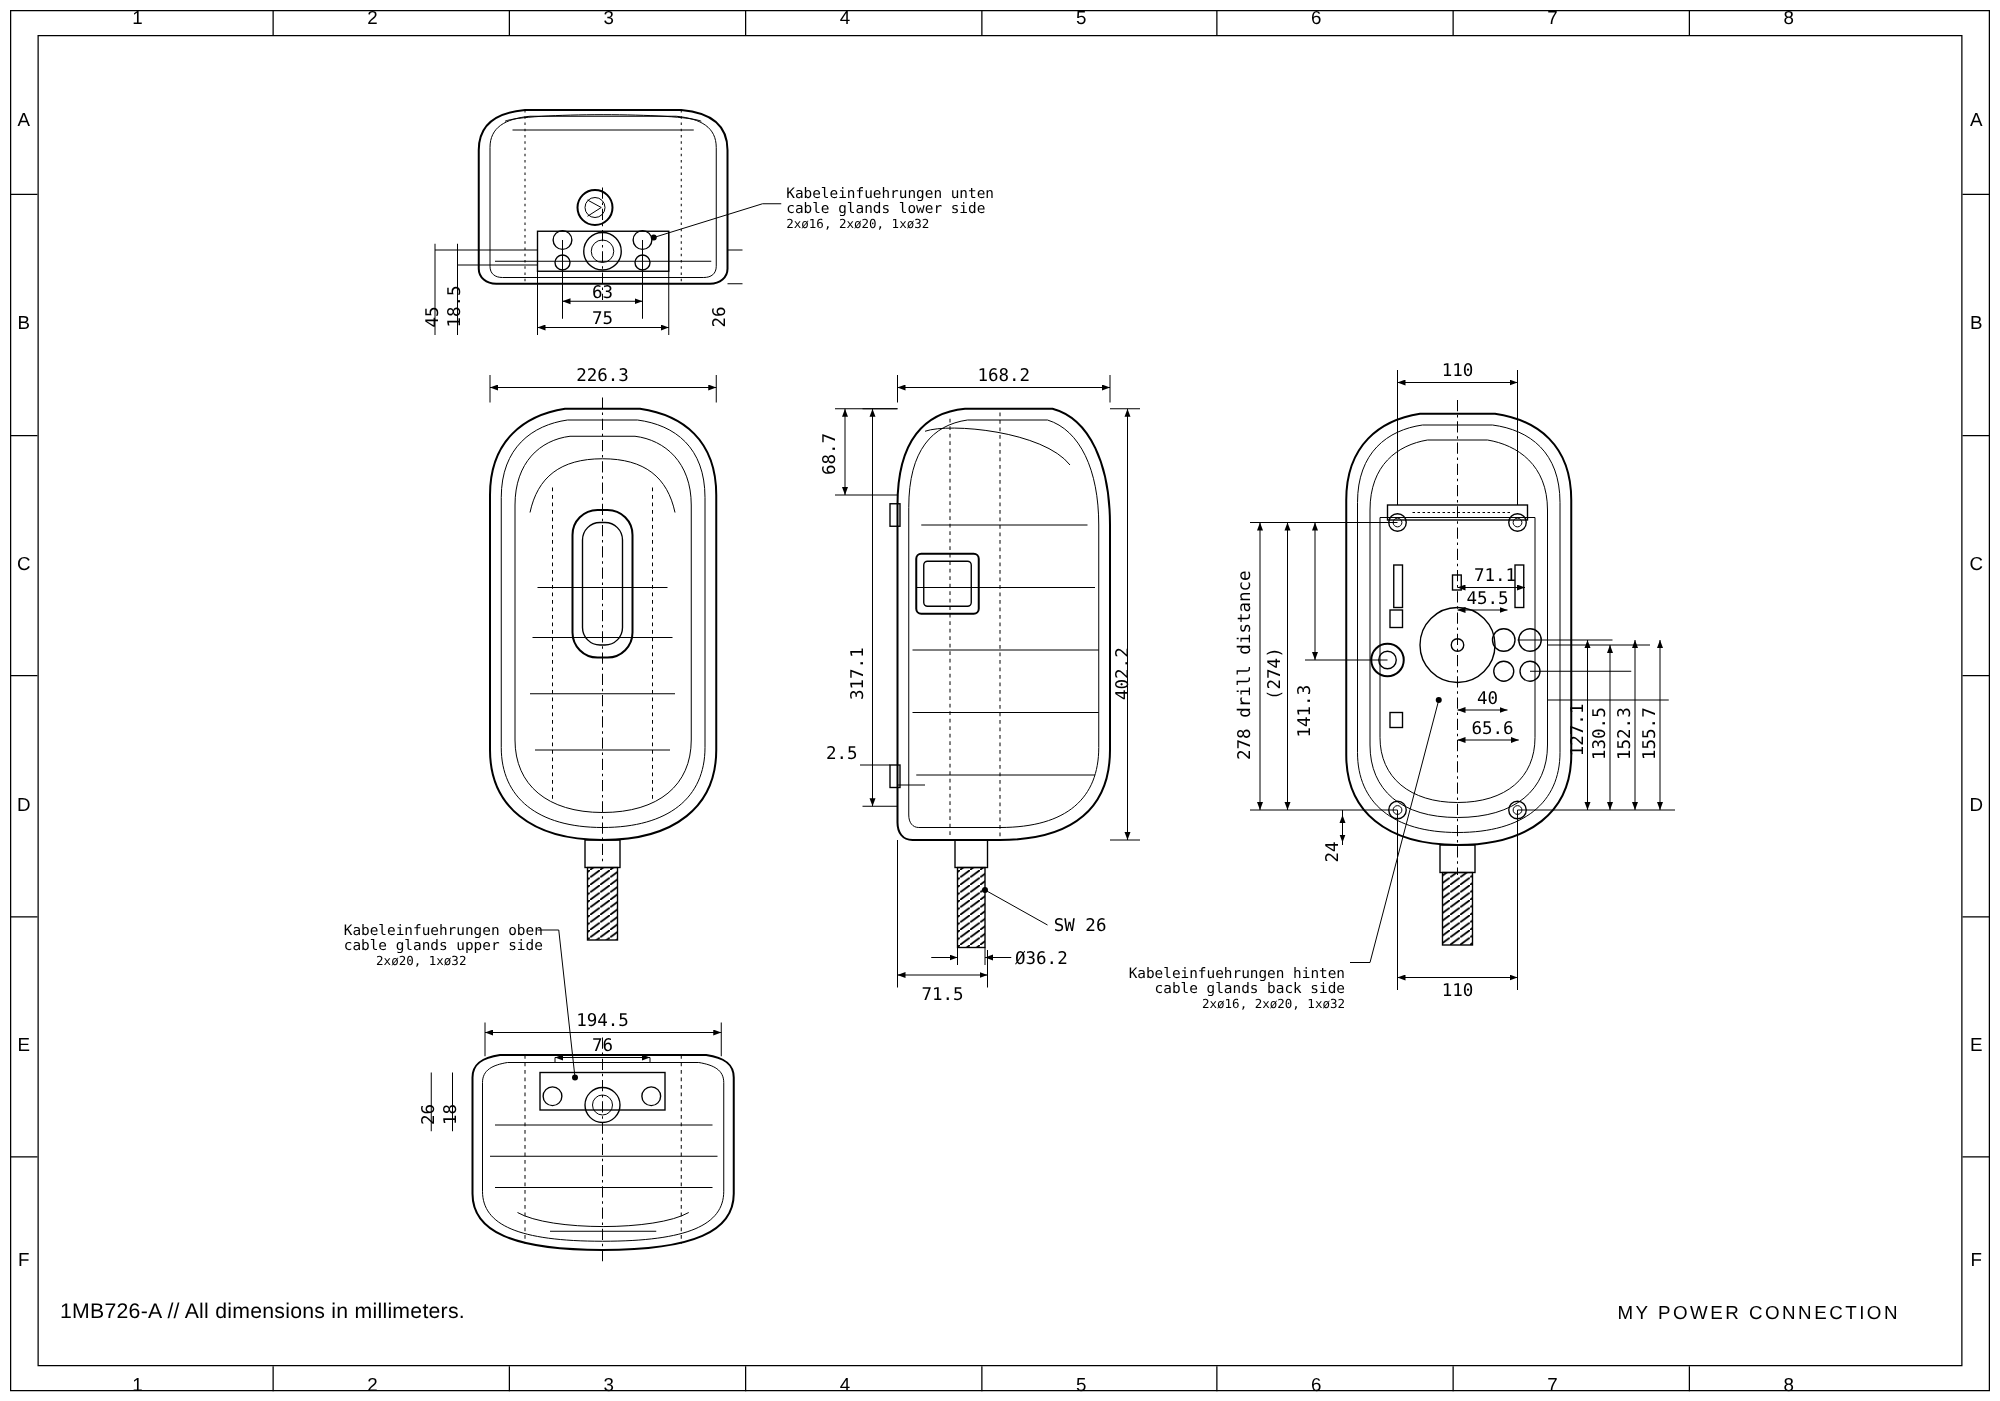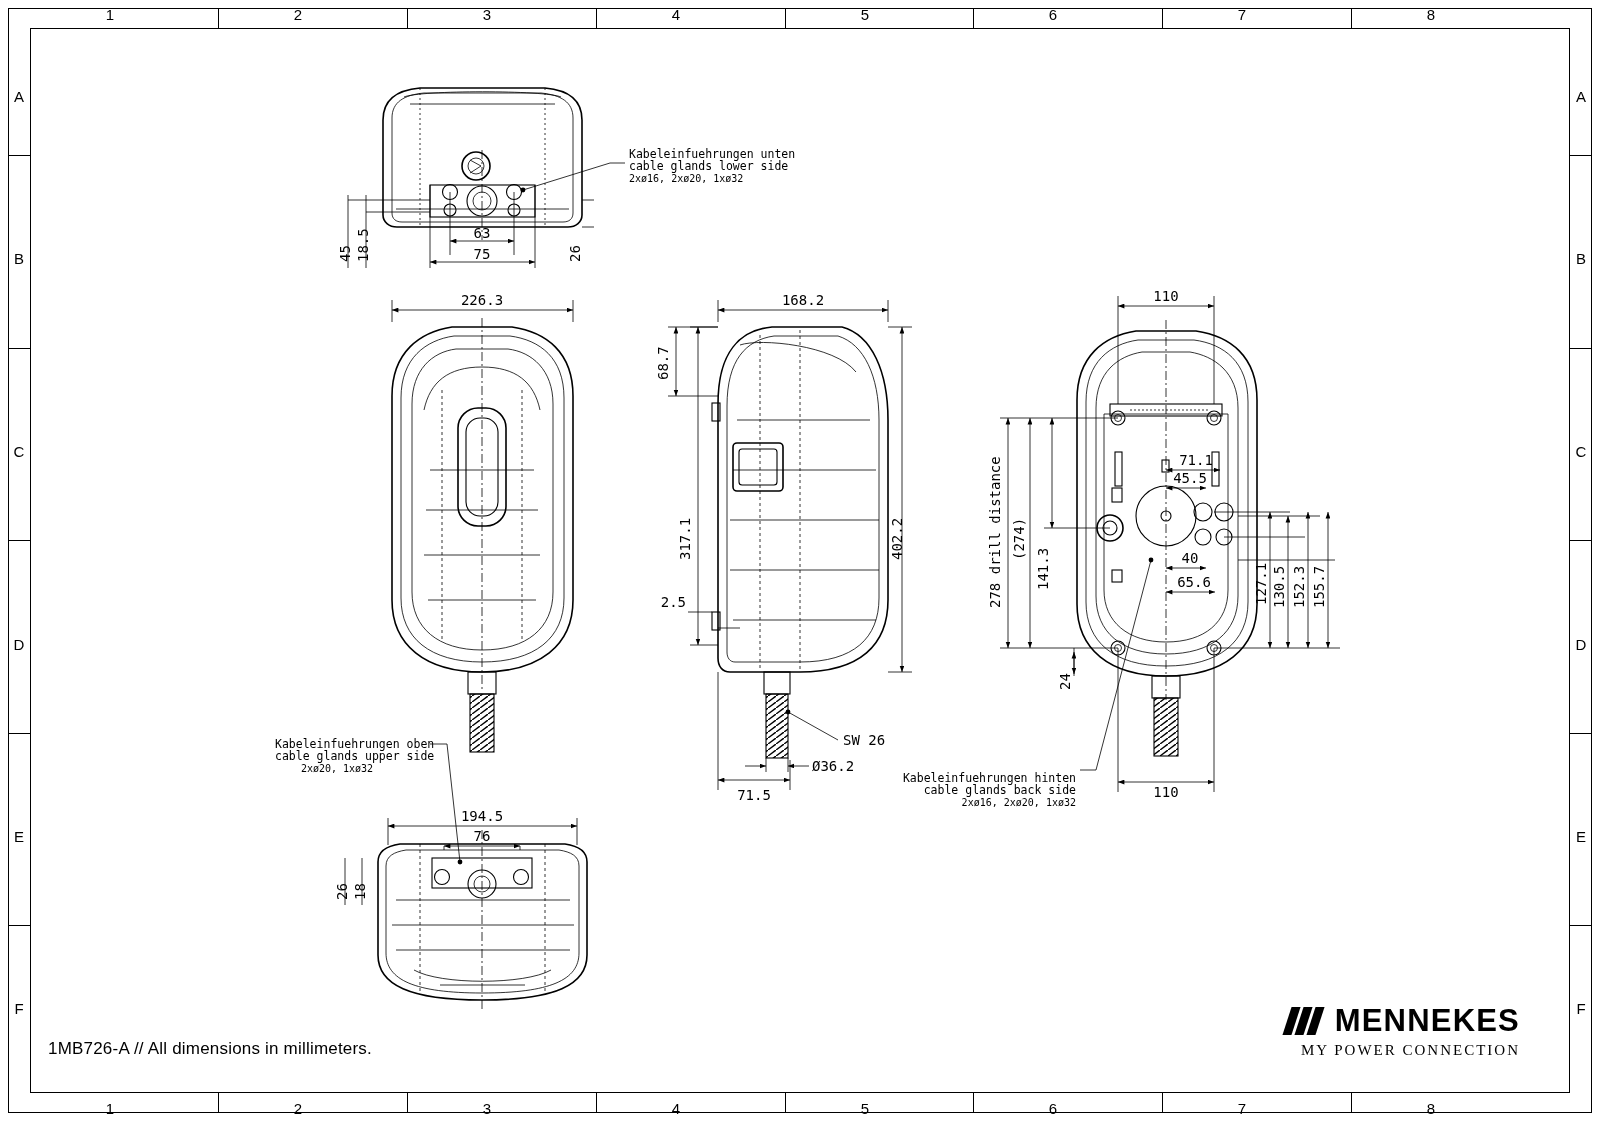--- a/index.html
+++ b/index.html
@@ -23,21 +23,21 @@
   
   #dwg{position:absolute;left:0;top:0;width:1600px;height:1121px;}
 
   
   .footer-note{position:absolute;left:48px;bottom:62px;font-family:"Liberation Sans",sans-serif;font-size:17px;color:#000;letter-spacing:.2px;}
   .logo-wrap{position:absolute;right:80px;bottom:62px;text-align:right;}
   .logo-row{display:flex;align-items:center;justify-content:flex-end;gap:10px;}
   .logo-mark{display:inline-block;width:40px;height:28px;position:relative;}
   .logo-mark i{position:absolute;top:0;height:28px;width:9px;background:#000;display:block;transform:skewX(-18deg);}
   .logo-name{font-family:"Liberation Sans",sans-serif;font-weight:bold;font-size:31px;letter-spacing:1.2px;line-height:1;}
-  .logo-tag{font-family:Liberation Serif, serif;font-size:15px;letter-spacing:2.0px;margin-top:6px;}
+  .logo-tag{font-family:Liberation Sans, sans-serif;font-size:15px;letter-spacing:2.0px;margin-top:6px;}
 
   
   .dim{font-family:"DejaVu Sans Mono",monospace;font-size:14px;fill:#000;}
   .note{font-family:"DejaVu Sans Mono",monospace;font-size:11.5px;fill:#000;}
   .note-s{font-family:"DejaVu Sans Mono",monospace;font-size:10px;fill:#000;}
   .ln{stroke:#000;fill:none;}
   .thin{stroke-width:.8;}
   .thick{stroke-width:1.6;}
   .med{stroke-width:1.1;}
   .dash{stroke-dasharray:9 3 2 3;stroke-width:.8;}
@@ -346,24 +346,16 @@
       <path class="ln thin" d="M1151,560 L1096,770 L1080,770"></path>
       <circle cx="1151" cy="560" r="2.4" fill="#000"></circle>
       <text class="note" x="1076" y="782" text-anchor="end">Kabeleinfuehrungen hinten</text>
       <text class="note" x="1076" y="794" text-anchor="end">cable glands back side</text>
       <text class="note-s" x="1076" y="806" text-anchor="end">2xø16, 2xø20, 1xø32</text>
     </g>
   </svg>
 
   <div class="footer-note">1MB726-A // All dimensions in millimeters.</div>
   <div class="logo-wrap">
-    <div class="logo-row">
-      <span class="logo-mark">
-        <i style="left:2px;"></i>
-          <i style="left:14px;"></i>
-          <i style="left:26px;"></i>
-      </span>
-      <span class="logo-name">MENNEKES</span>
-    </div>
     <div class="logo-tag">MY POWER CONNECTION</div>
   </div>
 
 </div>
 
 </body></html>

